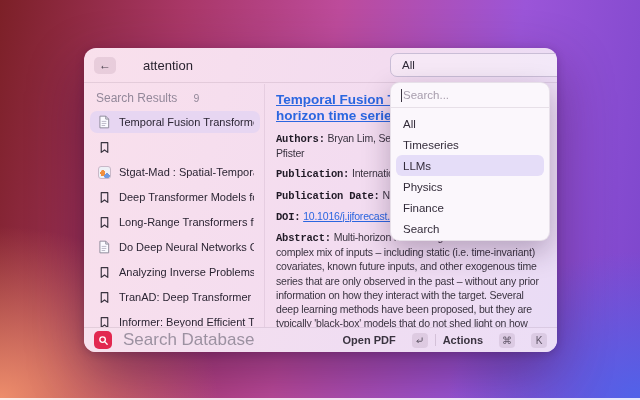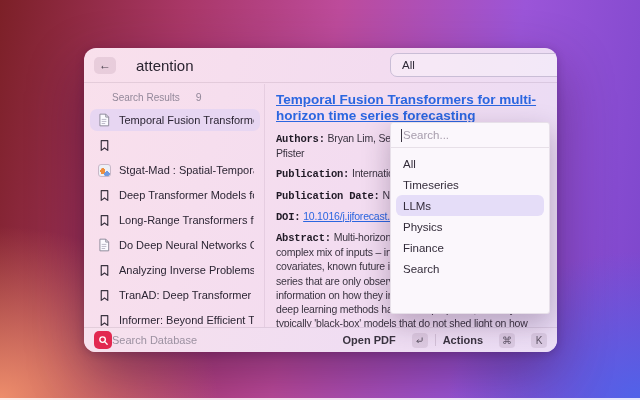--- a/index.html
+++ b/index.html
@@ -16,42 +16,42 @@
 
   .window{ position:absolute; left:84px; top:48px; width:473px; height:304px;
     border-radius:12px; overflow:hidden;
     background:linear-gradient(105deg,#f9e0ec 0%,#f3dcf0 55%,#e9dcf6 100%);
     box-shadow:0 22px 55px rgba(50,10,55,0.45), 0 2px 8px rgba(50,10,55,0.25);
   }
 
   
   .header{ position:absolute; left:0; top:0; right:0; height:35px; display:flex; align-items:center; padding-left:10px; border-bottom:1px solid rgba(60,30,60,0.10); }
   .back-btn{ width:22px; height:17px; border-radius:5px; background:rgba(120,80,110,0.13); color:#4a414e; font-size:12px; display:flex; align-items:center; justify-content:center; cursor:pointer; }
-  .header-title{ margin-left:20px; font-size:15px; color:#2a2430; }
+  .header-title{ margin-left:27px; font-size:13px; color:#2a2430; }
 
   
   .filter-trigger{ position:absolute; left:306px; top:5px; width:242px; height:24px; border:1px solid #c9bdd6; border-radius:7px; background:rgba(255,255,255,0.35); display:flex; align-items:center; justify-content:space-between; padding:0 9px 0 11px; cursor:pointer; z-index:5; }
   .filter-trigger .val{ font-size:11.5px; color:#2e2836; }
 
   
-  .dropdown{ position:absolute; left:306px; top:34px; width:160px; height:192px; background:#fbf7fc; border:1px solid rgba(90,60,100,0.12); border-radius:3px; box-shadow:0 10px 28px rgba(40,10,50,0.28); z-index:10; overflow:hidden;margin-top:40px; }
+  .dropdown{ position:absolute; left:306px; top:34px; width:160px; height:159px; background:#fbf7fc; border:1px solid rgba(90,60,100,0.12); border-radius:9px; box-shadow:0 10px 28px rgba(40,10,50,0.28); z-index:10; overflow:hidden; }
   .dd-search{ height:25px; display:flex; align-items:center; padding:0 10px; border-bottom:1px solid rgba(60,30,60,0.10); }
   .caret{ width:1px; height:13px; background:#3a3340; margin-right:1px; }
   .dd-placeholder{ font-size:11.5px; color:#a79dad; }
   .dd-options{ padding:5px 5px; }
   .dd-option{ height:21px; display:flex; align-items:center; padding:0 7px; border-radius:6px; font-size:11.5px; color:#332c3a; cursor:pointer; }
   .dd-option.hl{ background:#e5ddf8; }
 
   
   .content{ position:absolute; left:0; top:36px; right:0; bottom:25px; }
   .pane-divider{ position:absolute; left:180px; top:0; bottom:0; width:1px; background:rgba(60,30,60,0.08); }
 
   .results{ position:absolute; left:6px; top:0; width:170px; height:100%; }
   .results-head{ display:flex; align-items:center; margin:7px 0 6px 6px; }
-  .results-label{ font-size:10px; color:#93889a;margin-left:16px; }
+  .results-label{ font-size:12px; color:#93889a; }
   .results-count{ font-size:10.5px; color:#93889a; margin-left:16px; }
   .row{ height:22px; margin-bottom:3px; border-radius:7px; display:flex; align-items:center; padding:0 6px; cursor:pointer; }
   .row.selected{ background:#e7d6f2; }
   .row .ic{ width:16px; height:16px; flex:0 0 16px; display:flex; align-items:center; justify-content:center; }
   .row .t{ margin-left:7px; font-size:11px; color:#2b2533; white-space:nowrap; overflow:hidden; }
 
   .img-ic{ width:13px; height:13px; border-radius:3px; border:1px solid #c9b8c8;
     background: radial-gradient(4px 5px at 35% 55%, #ef8f3e 60%, rgba(239,143,62,0) 62%),
                 radial-gradient(5px 4px at 70% 80%, #6f9ae0 60%, rgba(111,154,224,0) 62%),
                 #eef0f6; }
@@ -59,21 +59,21 @@
   
   .detail{ position:absolute; left:192px; top:0; right:0; bottom:0; padding:8px 10px 0 0; overflow:hidden; }
   .detail-title{ font-size:13.5px; font-weight:bold; color:#2b66e0; text-decoration:underline; line-height:16px; margin-bottom:7px; cursor:pointer; }
   .meta{ font-size:10.5px; line-height:14.2px; letter-spacing:-0.2px; color:#3a3340; margin-bottom:6px; }
   .meta b{ color:#201a26;font-family:Liberation Mono, monospace; }
   .link{ color:#2b66e0; text-decoration:underline; cursor:pointer; }
 
   
   .footer{ position:absolute; left:0; right:0; bottom:0; height:25px; background:linear-gradient(105deg,#f7e1ed 0%,#f0ddf2 55%,#ecdef6 100%); border-top:1px solid rgba(60,30,60,0.10); display:flex; align-items:center; padding:0 10px; z-index:6; }
   .app-icon{ width:18px; height:18px; border-radius:5px; background:#e22850; display:flex; align-items:center; justify-content:center; }
-  .footer-input{ font-size:11px; color:#9c91a1; flex:1; }
+  .footer-input{ margin-left:11px; font-size:17px; color:#9c91a1; flex:1; }
   .footer-right{ display:flex; align-items:center; gap:7px; }
   .fbtn{ display:flex; align-items:center; gap:16px; cursor:pointer; }
   .fbtn .lbl{ font-size:11px; font-weight:bold; color:#3a3340; }
   .key{ min-width:16px; height:15px; padding:0 3px; border-radius:4px; background:rgba(120,90,120,0.14); color:#5f5566; font-size:10px; display:flex; align-items:center; justify-content:center; }
   .vdiv{ width:1px; height:12px; background:rgba(60,30,60,0.15); }
 </style>
 </head>
 <body>
 
 <div class="screen">

